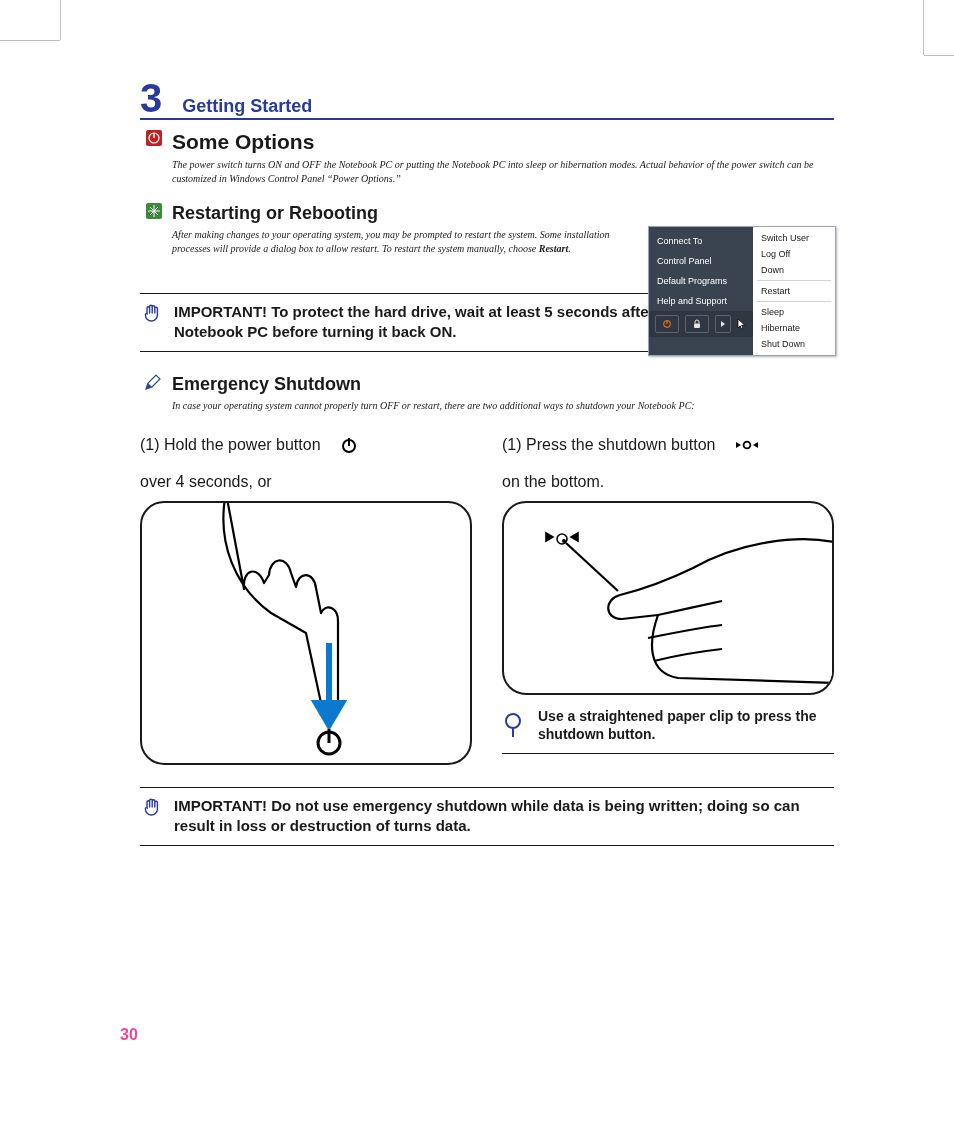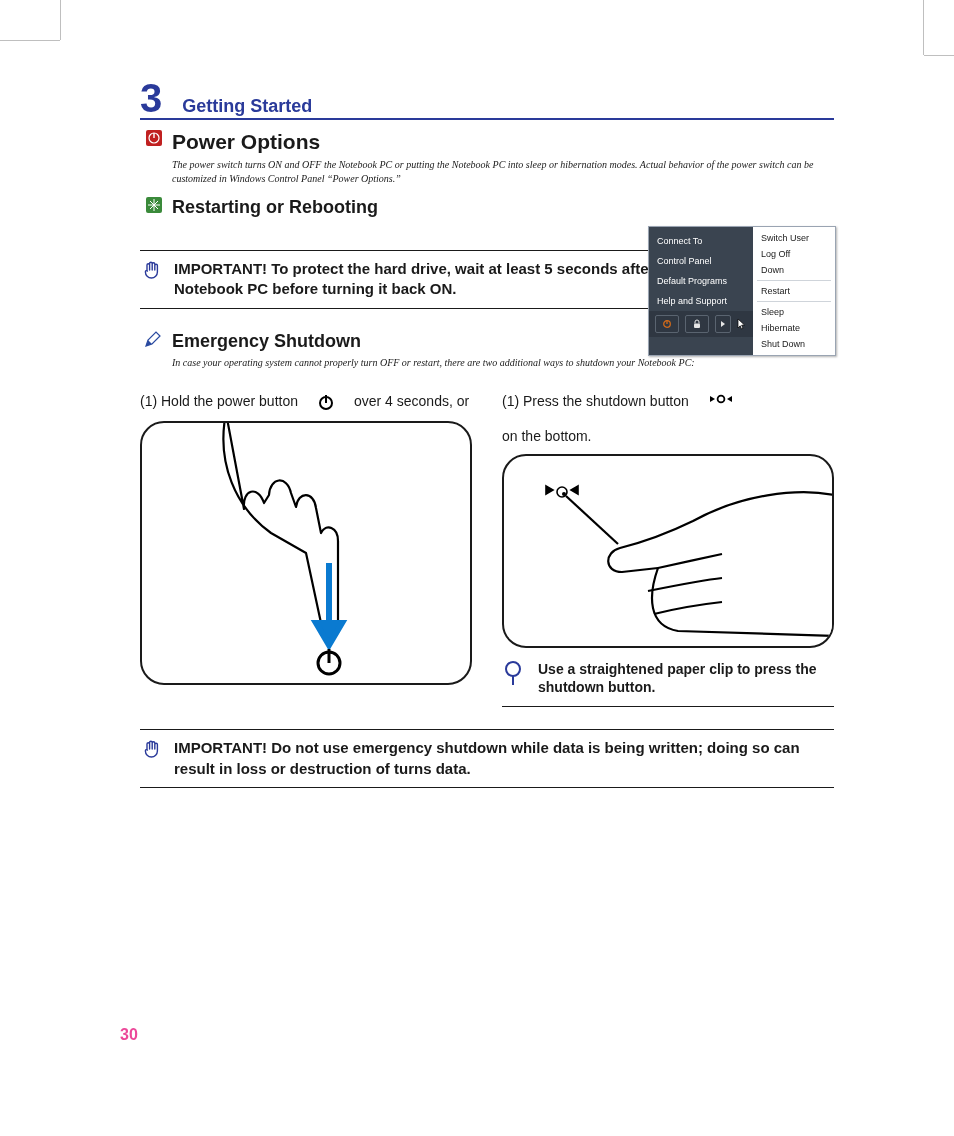--- a/index.html
+++ b/index.html
@@ -50,27 +50,27 @@
   .sm-bottom { display:flex; align-items:center; gap:6px; background:#2f3742; padding:4px 6px;}
   .sm-btn { width:22px; height:16px; border:1px solid #5a6470; border-radius:2px; display:flex; align-items:center; justify-content:center;}
   .sm-right-items { padding:3px 0;}
   .sm-right-item { color:#1a1a1a; font-size:9px; padding:3px 8px;}
   .sm-sep { border-top:1px solid #cfd4da; margin:2px 4px;}
 
   .callout { border-top:1px solid #1a1a1a; border-bottom:1px solid #1a1a1a; padding:8px 0 8px 0; margin:16px 0 22px 0; display:flex; gap:10px; align-items:flex-start;}
   .callout .cg { flex:0 0 24px; color:#2a3a9a; display:flex; justify-content:center;}
   .callout .txt{ font-family: Helvetica, Arial, sans-serif; font-size:15px; font-weight:700; line-height:1.35;}
 
-  .tip { border-bottom:1px solid #1a1a1a; padding:4px 0 10px 0; margin:8px 0 0 0; display:flex; gap:12px; align-items:flex-start;}
+  .tip { border-bottom:1px solid #1a1a1a; padding:4px 0 10px 0; margin:8px 0 0 0; display:flex; gap:12px; align-items:center;}
   .tip .cg { flex:0 0 24px; color:#2a3a9a; display:flex; justify-content:center;}
   .tip .txt{ font-family: Helvetica, Arial, sans-serif; font-size:14px; font-weight:700; line-height:1.3;}
 
   .two-col { display:flex; gap:30px; margin-top:14px;}
   .col { flex:1;}
-  .col-label { font-family: Helvetica, Arial, sans-serif; font-size:14px; margin-bottom:10px; display:flex; gap:19px; flex-wrap:wrap;}
+  .col-label { font-family: Helvetica, Arial, sans-serif; font-size:16px; margin-bottom:10px; display:flex; align-items:center; gap:19px; flex-wrap:wrap;}
   .panel { border:2px solid #1a1a1a; border-radius:24px; height:260px; position:relative; overflow:hidden;}
   .panel.short { height:190px;}
 
   .page-num { position:absolute; left:120px; bottom:92px; color:#ec4899; font-family: Helvetica, Arial, sans-serif; font-weight:700; font-size:16px;}
 
   .pencil-icon { width:18px; height:18px; color:#2a4aa0; }
 
   
   svg { display:block; }
 </style>
@@ -91,38 +91,41 @@
   <div class="sec">
     <div class="gutter">
       <span class="icon-box icon-red">
         <svg width="12" height="12" viewBox="0 0 12 12">
             <circle cx="6" cy="6" r="5" fill="none" stroke="#fff" stroke-width="1.2"></circle>
             <line x1="6" y1="1" x2="6" y2="6" stroke="#fff" stroke-width="1.4"></line>
           </svg>
       </span>
     </div>
     <div class="body">
-      <h2 class="section">Power Options</h2>
+      <h2 class="section">Some Options</h2>
       <p class="para">The power switch turns ON and OFF the Notebook PC or putting the Notebook PC into sleep or hibernation modes. Actual behavior of the power switch can be customized in Windows Control Panel “Power Options.”</p>
     </div>
   </div>
 
-  <div class="sec" style="margin-top:2px">
+  <div class="sec" style="margin-top:8px">
     <div class="gutter">
       <span class="icon-box icon-green">
         <svg width="12" height="12" viewBox="0 0 12 12" stroke="#fff" stroke-width="1">
             <line x1="6" y1="0" x2="6" y2="12"></line>
             <line x1="0" y1="6" x2="12" y2="6"></line>
             <line x1="2" y1="2" x2="10" y2="10"></line>
             <line x1="10" y1="2" x2="2" y2="10"></line>
           </svg>
       </span>
     </div>
     <div class="body">
       <h3 class="section">Restarting or Rebooting</h3>
+      <p class="para" style="max-width:460px">
+        <span>After making changes to your operating system, you may be prompted to restart the system. Some installation processes will provide a dialog box to allow restart. To restart the system manually, choose </span><b>Restart</b><span>.</span>
+      </p>
     </div>
   </div>
 
   <div class="startmenu">
     <div class="sm-row">
       <div class="sm-left">
         <div class="sm-left-items">
           <div class="sm-left-item">Connect To</div>
           <div class="sm-left-item">Control Panel</div>
           <div class="sm-left-item">Default Programs</div>

